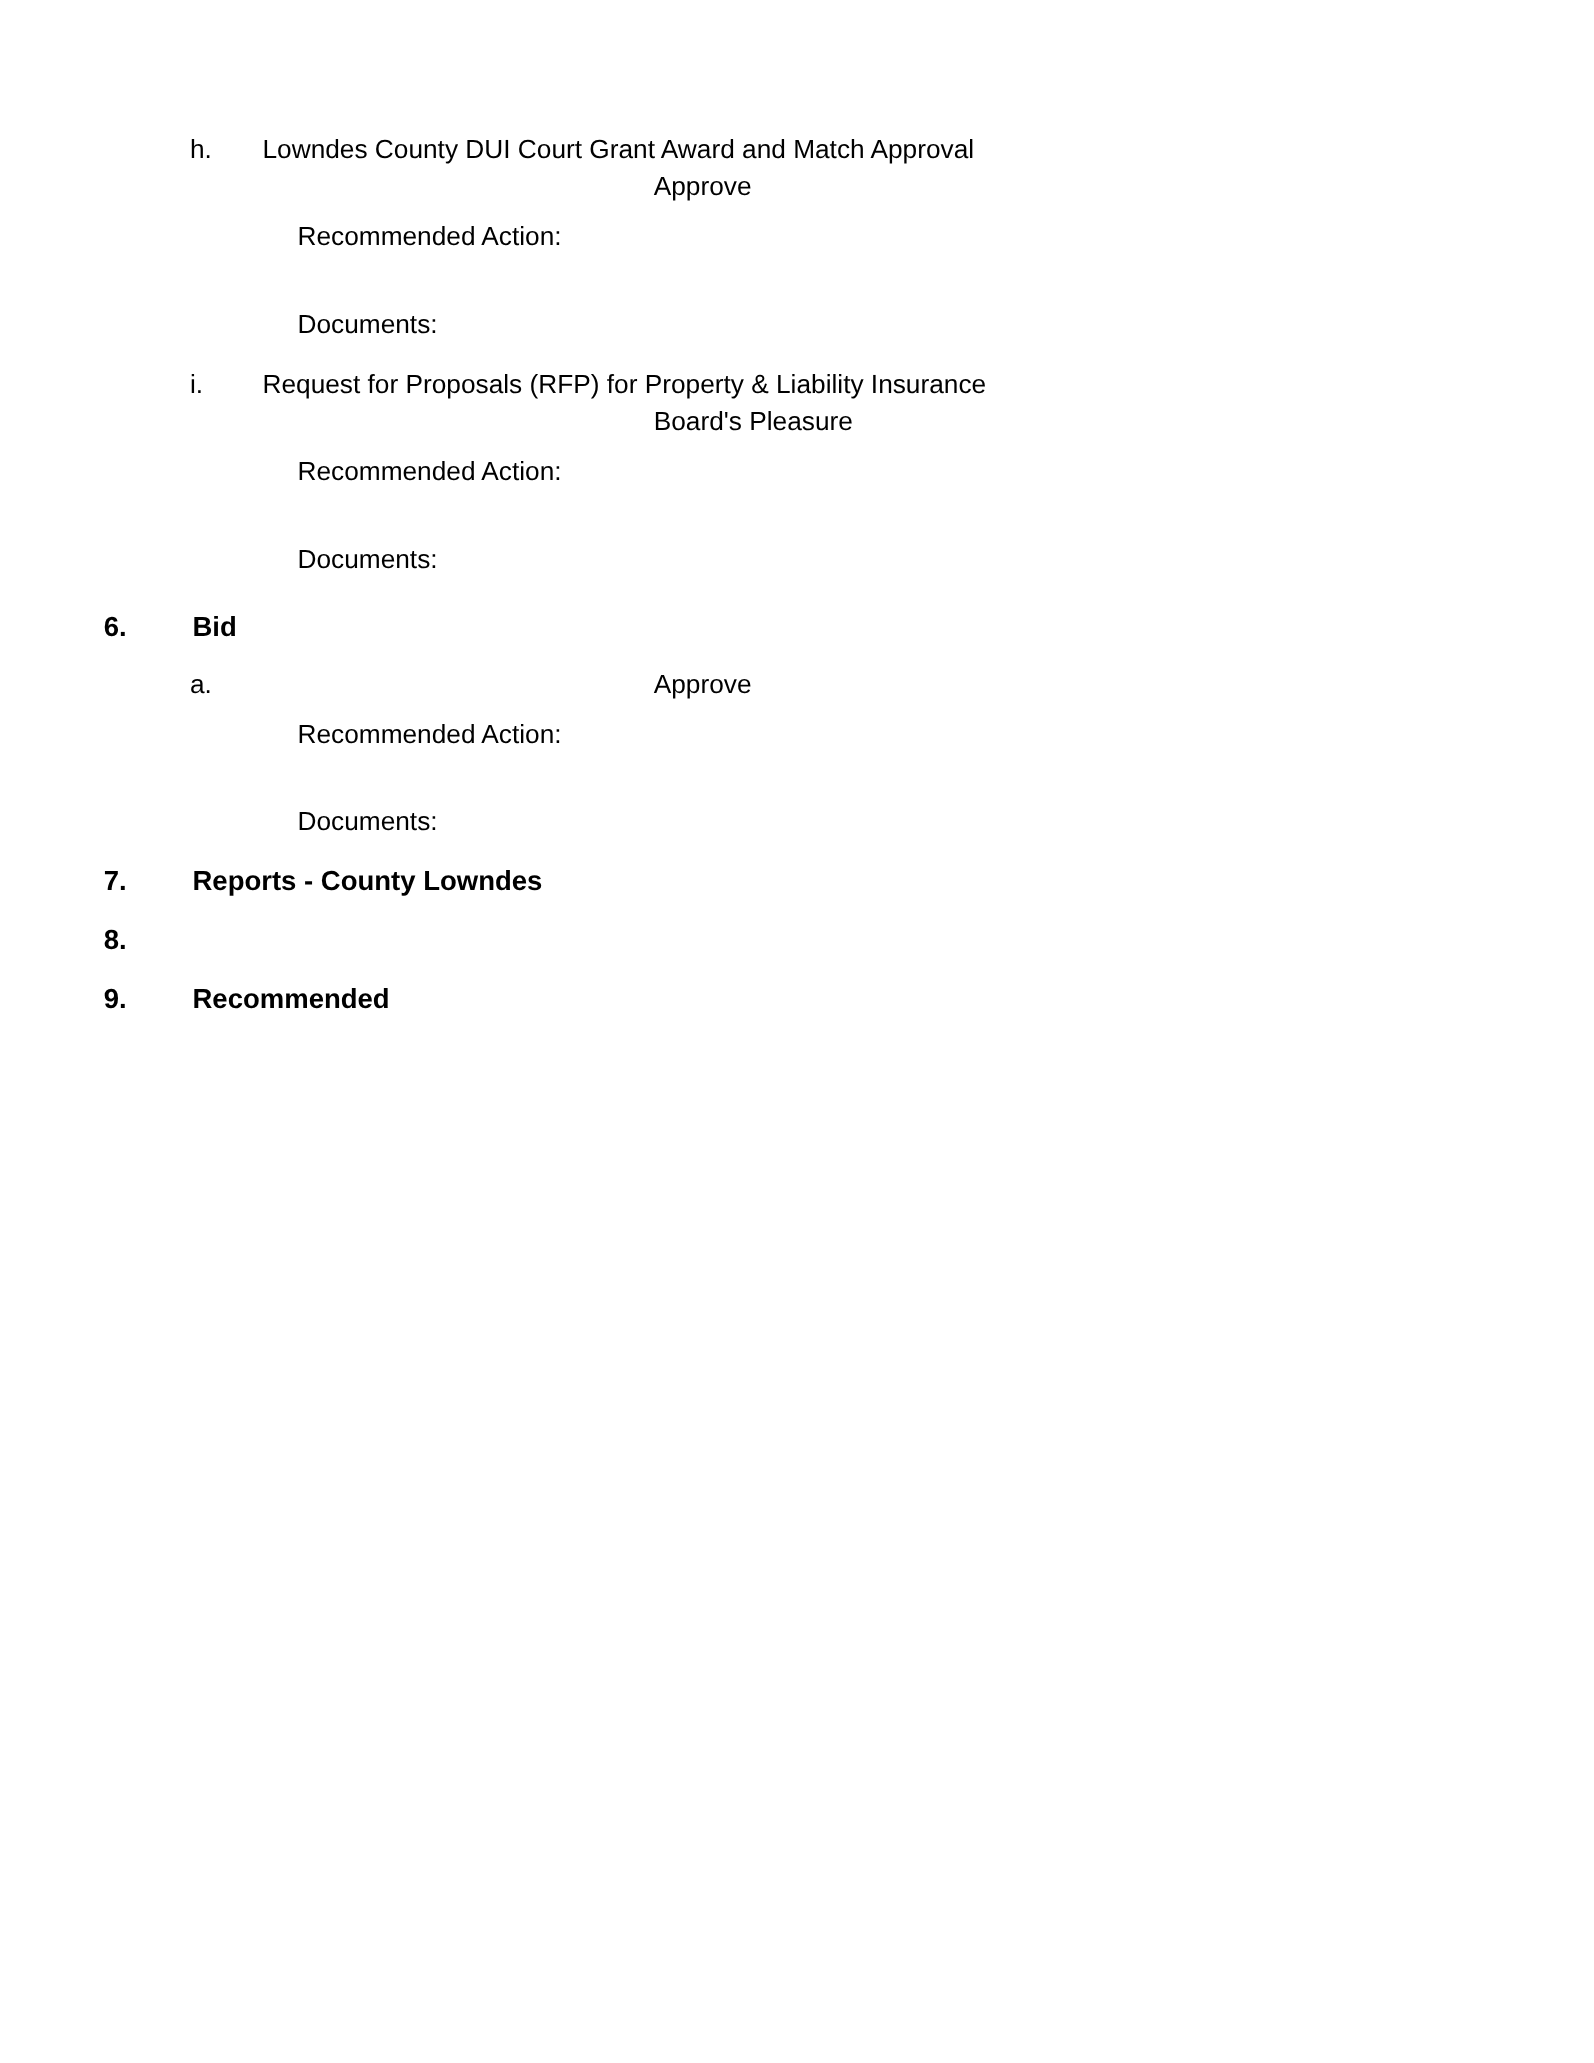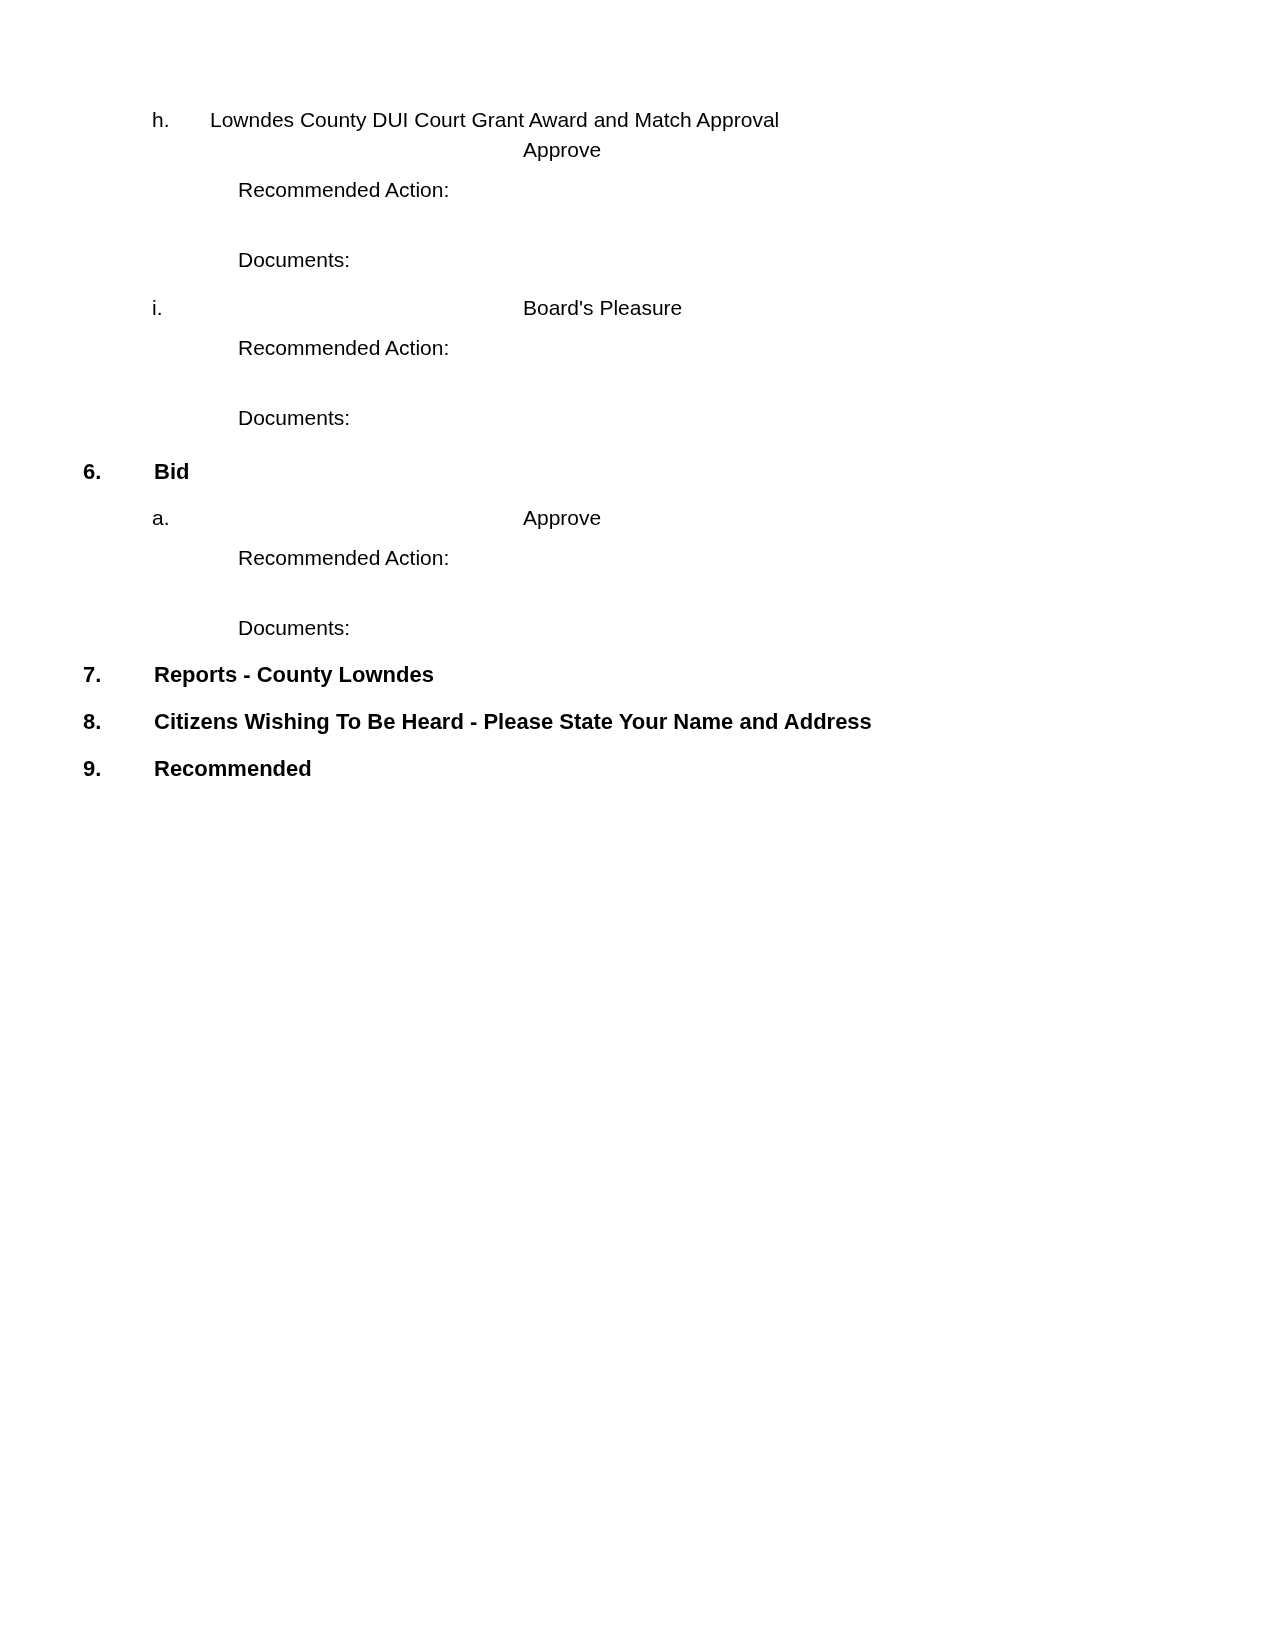--- a/index.html
+++ b/index.html
@@ -65,20 +65,21 @@
       <div class="item-subline">
         <span class="sub-label">Documents:</span>
         <span class="sub-value"></span>
       </div>
     </div>
   </div>
 
   <div class="agenda-item" style="margin-bottom:24px;">
     <span class="item-letter">i.</span>
     <div class="item-body">
+      <div class="item-title">Request for Proposals (RFP) for Property &amp; Liability Insurance</div>
       <div class="item-subline">
         <span class="sub-label">Recommended Action:</span>
         <span class="sub-value">Board's Pleasure</span>
       </div>
       <div class="item-subline">
         <span class="sub-label">Documents:</span>
         <span class="sub-value"></span>
       </div>
     </div>
   </div>
@@ -102,21 +103,20 @@
     </div>
   </div>
 
   <div class="section-heading tail">
     <span class="section-number">7.</span>
     <span class="section-title">Reports - County Lowndes</span>
   </div>
 
   <div class="section-heading tail">
     <span class="section-number">8.</span>
-    <span class="section-title">Citizens Wishing To Be Heard - Please State Your Name and Address</span>
   </div>
 
   <div class="section-heading tail">
     <span class="section-number">9.</span>
     <span class="section-title">Recommended</span>
   </div>
 
 </div>
 
 </body></html>

